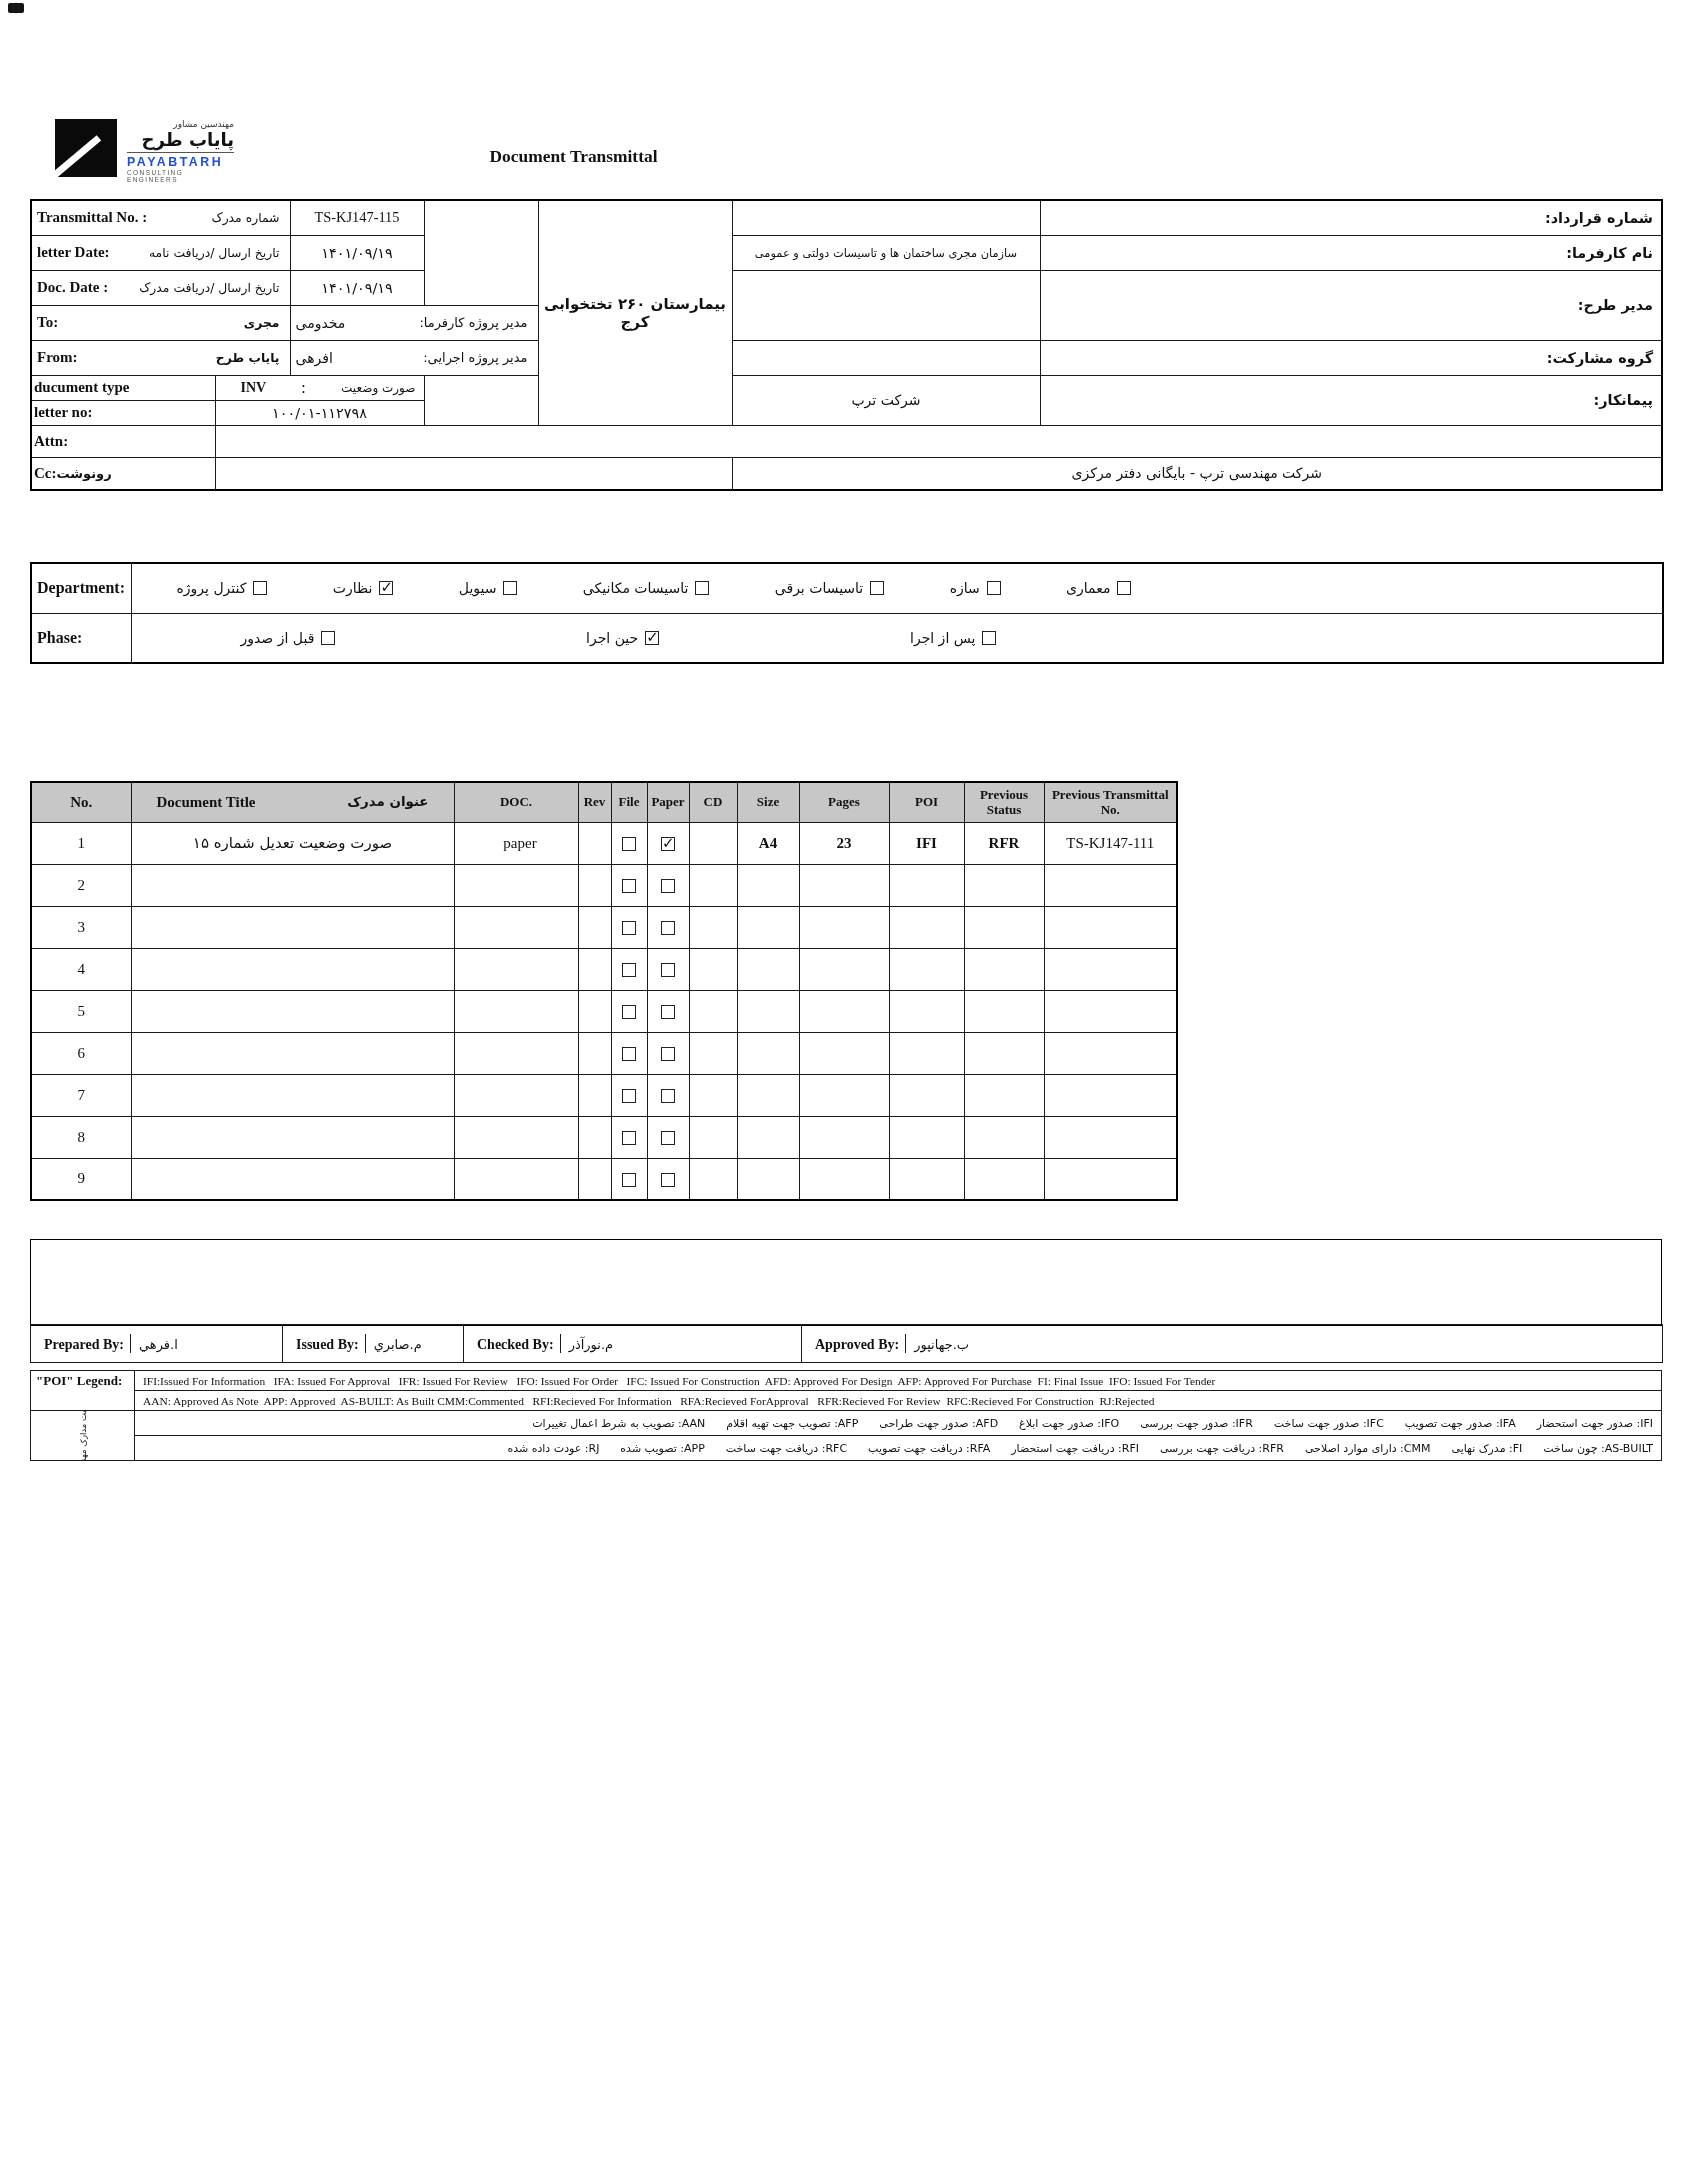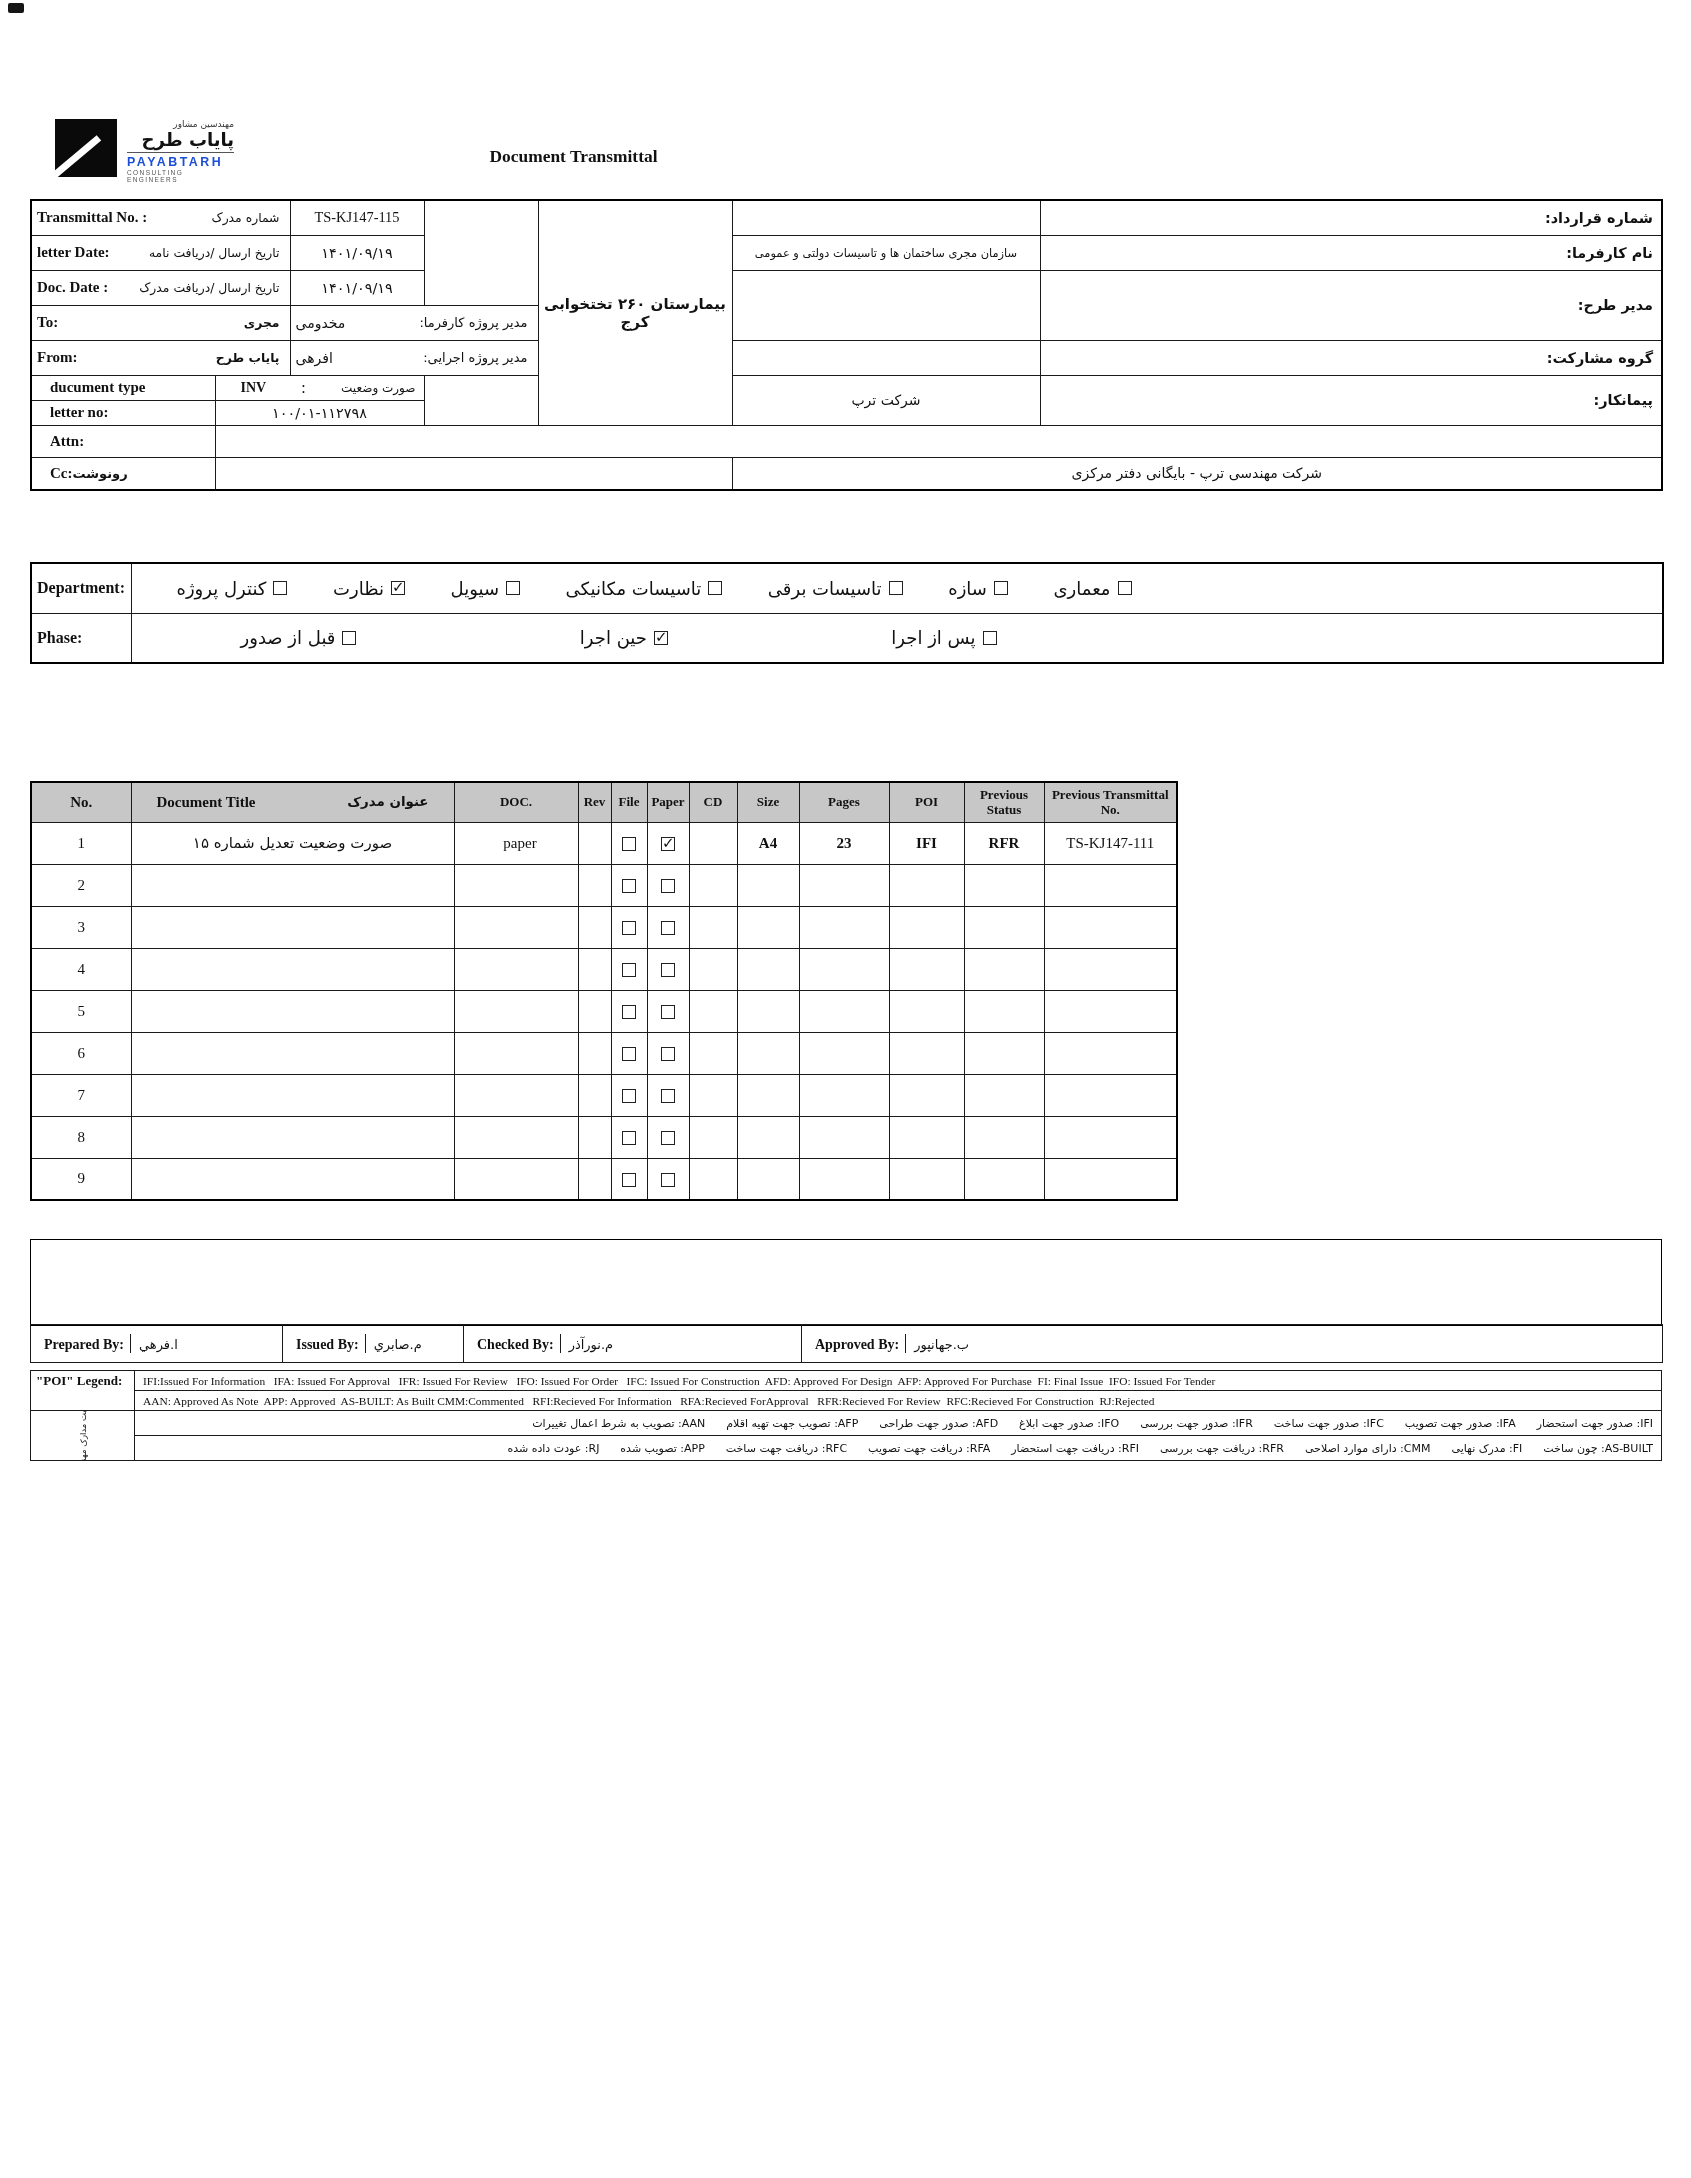--- a/index.html
+++ b/index.html
@@ -34,29 +34,29 @@
   .vcell{text-align:center;font-size:14.4px}
   .mid-val{font-size:14px}
   .mid-role{font-size:13px;white-space:nowrap}
   .inv-flex{display:flex;justify-content:space-between;align-items:center;padding:0 8px 0 25px}
   .inv-code{font-weight:bold;font-size:14px}
   .inv-fa{font-size:12px}
   .project-cell{text-align:center;font-weight:bold;font-size:15px}
   .rv{text-align:center;font-size:14px}
   .rv-small{font-size:11.4px;white-space:nowrap}
   .rl{text-align:right;padding-right:8px;font-weight:bold;font-size:14.4px}
-  .llbl{font-weight:bold;font-size:15px;padding-left:18px}
+  .llbl{font-weight:bold;font-size:15px;padding-left:2px}
   .cc-val{text-align:center;font-size:14px}
 
   
   .dept-table{left:30px;top:562px;width:1632px;border:2px solid #000}
   .dlbl{font-weight:bold;font-size:16px;padding-left:5px}
   .opts{display:flex;justify-content:space-between;align-items:center}
   .opt{display:flex;align-items:center;gap:7px}
-  .opt-label{font-size:18px;white-space:nowrap}
+  .opt-label{font-size:14px;white-space:nowrap}
   .disc-val{text-align:center;font-size:16px}
 
   .cb{width:14px;height:14px;border:1.5px solid #222;display:inline-block;position:relative;background:#fff;flex:0 0 auto;vertical-align:middle}
   .cb.checked::after{content:"\2713";position:absolute;left:0;top:-4px;font-size:15px;font-weight:bold;font-family:"DejaVu Sans",sans-serif;color:#111}
 
   
   .main-table{left:30px;top:781px;width:1144px;border:2px solid #000}
   .hrow td{background:#c7c7c7;font-weight:bold;text-align:center;font-size:13px;line-height:1.2;height:40px}
   .hflex{display:flex;justify-content:space-between;align-items:center;padding:0 25px}
   .h-en{font-size:15px;font-weight:bold}

